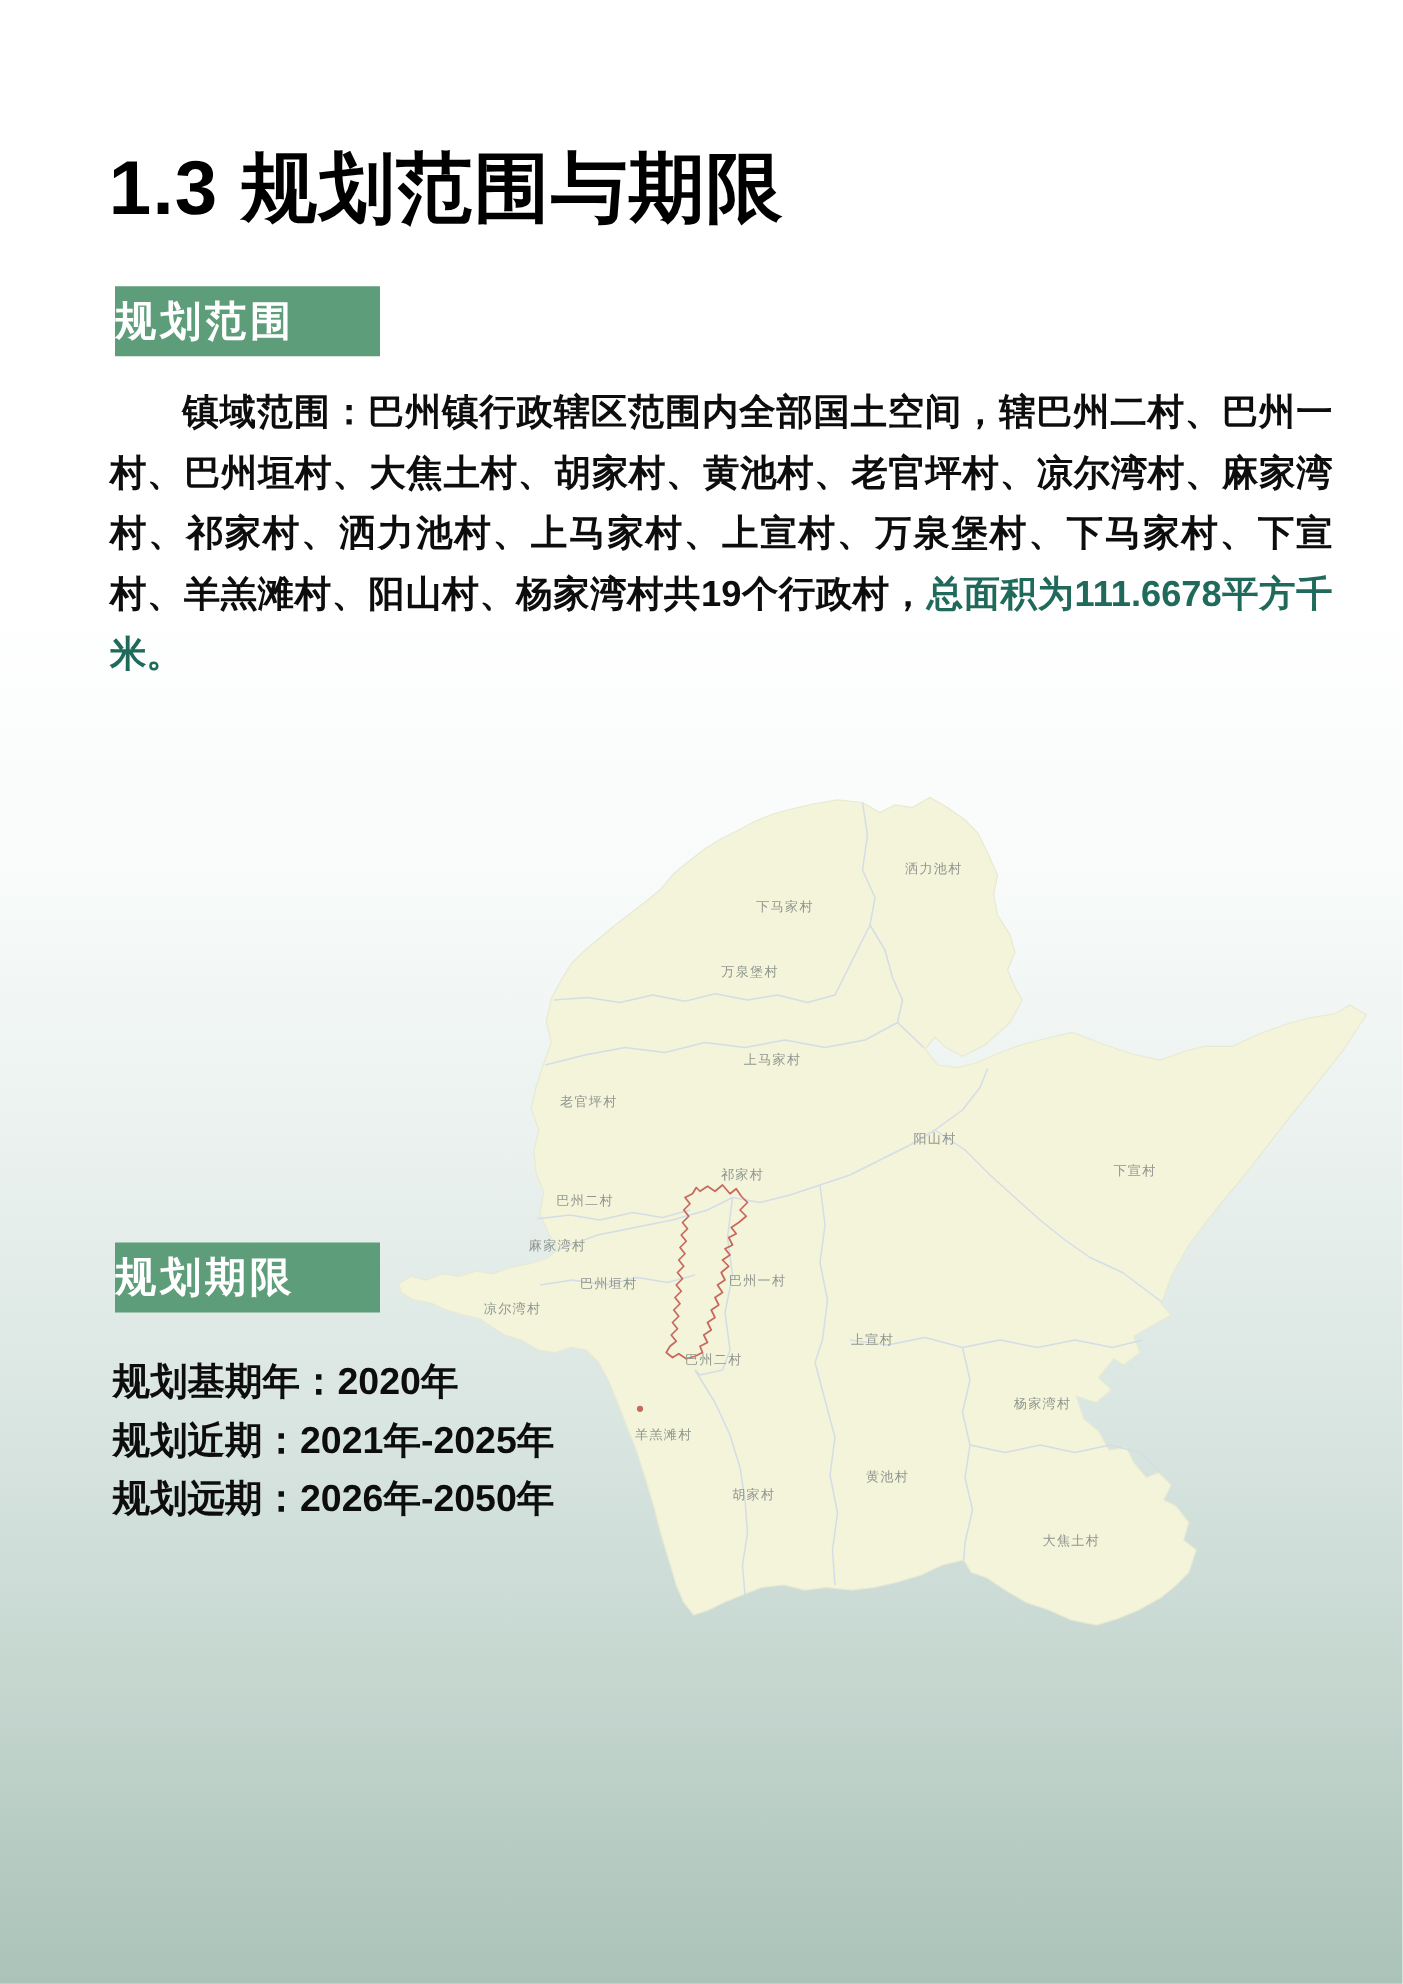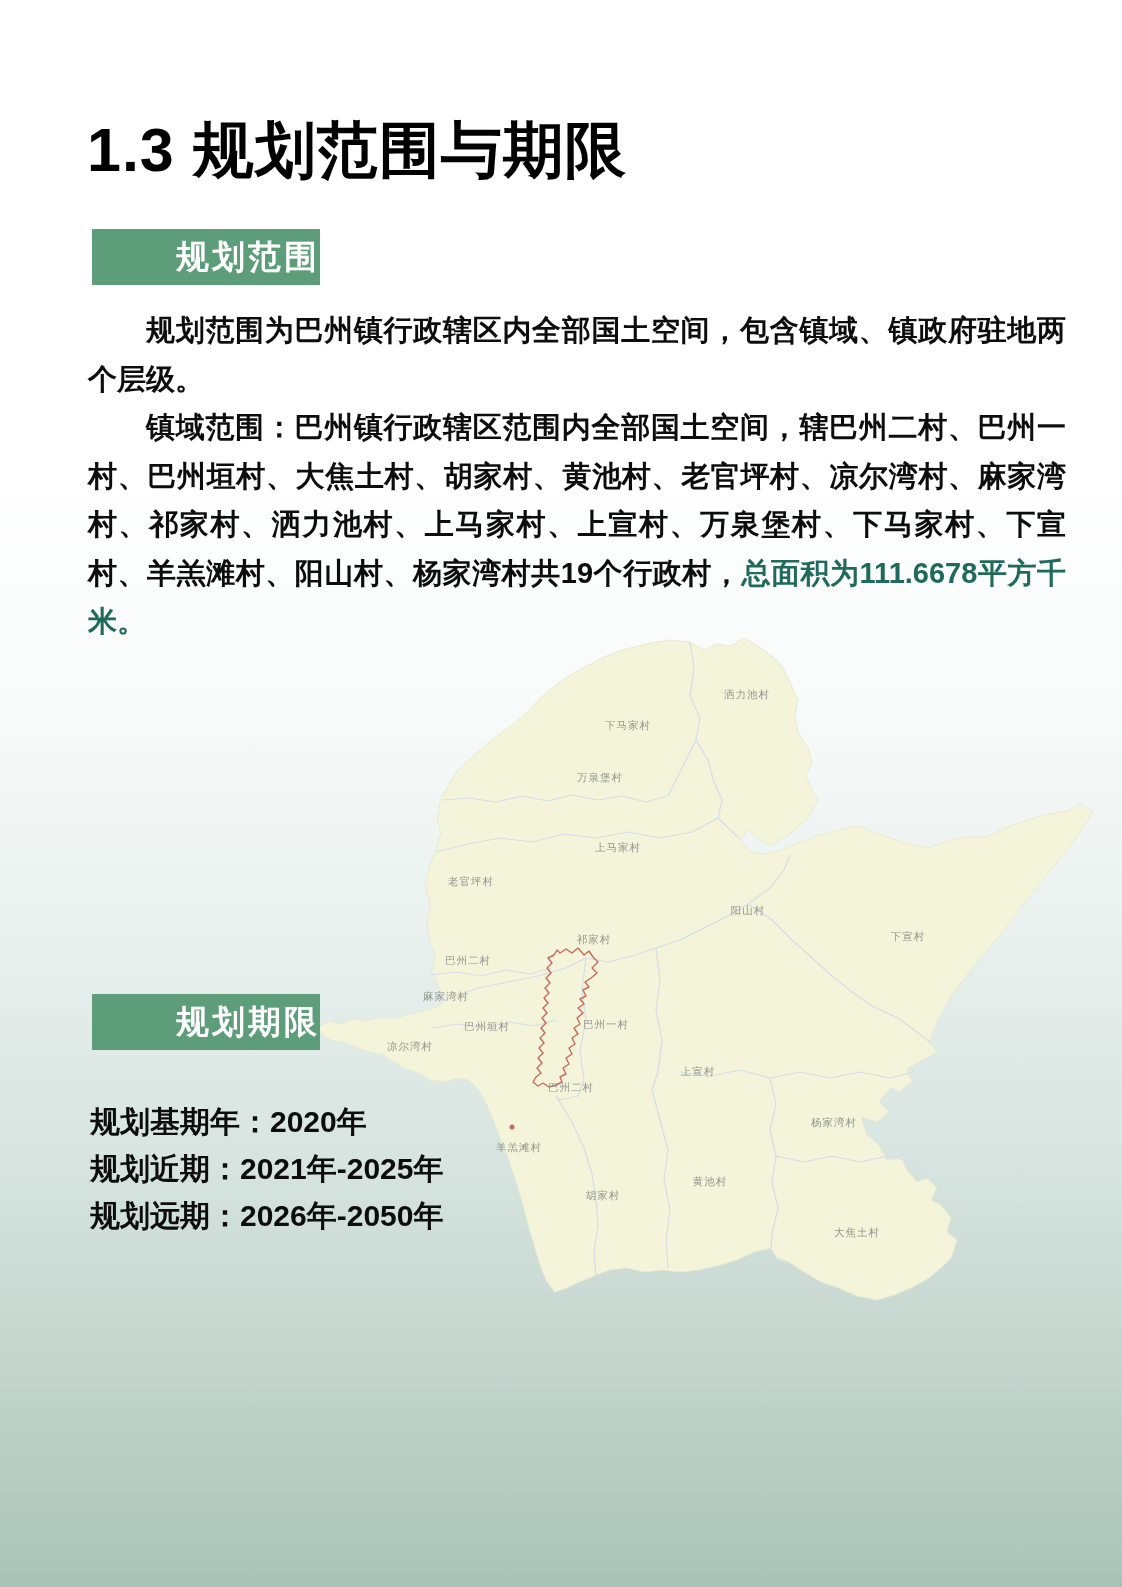--- a/index.html
+++ b/index.html
@@ -22,34 +22,34 @@
   
   .content{position:absolute;inset:0;z-index:3;}
   .page-title{
     position:absolute;left:87px;top:110px;
     font-size:61px;font-weight:700;color:#000000;letter-spacing:1px;
   }
   .badge{
     position:absolute;left:92px;width:212px;height:56px;
     background:#5d9d79;color:#ffffff;
     font-size:33px;font-weight:700;letter-spacing:3px;
-    display:flex;align-items:center;justify-content:flex-end;padding-left:16px;
+    display:flex;align-items:center;justify-content:flex-start;
   }
   .badge-scope{top:229px;}
   .badge-period{top:994px;}
   .body-text{
     position:absolute;left:88px;top:306px;width:978px;
     font-size:29px;font-weight:700;color:#0d0d0d;
     line-height:48.5px;text-align:justify;
   }
   .body-text p{margin:0;text-indent:58px;}
   .highlight{color:#1f6a5a;}
   .periods{
     position:absolute;left:90px;top:1082px;
-    font-size:30px;font-weight:700;color:#0d0d0d;line-height:47px;margin-top:16px;
+    font-size:30px;font-weight:700;color:#0d0d0d;line-height:47px;
   }
 </style>
 </head>
 <body>
 
 <div class="page">
 
   <svg class="map-svg" width="1122" height="1587" viewBox="0 0 1122 1587">
 
     <path d="M690,642 L704,650 716,644 730,646 744,638 758,646 772,656 782,666 790,682 798,700 795,716 798,732 808,748 812,762 806,776 812,790 818,800
@@ -97,35 +97,34 @@
   <span class="vlabel" style="left:594px;top:940px">祁家村</span>
   <span class="vlabel" style="left:908px;top:937px">下宣村</span>
   <span class="vlabel" style="left:468px;top:961px">巴州二村</span>
   <span class="vlabel" style="left:446px;top:997px">麻家湾村</span>
   <span class="vlabel" style="left:487px;top:1027px">巴州垣村</span>
   <span class="vlabel" style="left:606px;top:1025px">巴州一村</span>
   <span class="vlabel" style="left:698px;top:1072px">上宣村</span>
   <span class="vlabel" style="left:410px;top:1047px">凉尔湾村</span>
   <span class="vlabel" style="left:571px;top:1088px">巴州二村</span>
   <span class="vlabel" style="left:834px;top:1123px">杨家湾村</span>
-  <span class="vlabel" style="left:519px;top:1148px">羊羔滩村</span>
+  <span class="vlabel" style="left:531px;top:1148px">羊羔滩村</span>
   <span class="vlabel" style="left:710px;top:1182px">黄池村</span>
   <span class="vlabel" style="left:603px;top:1196px">胡家村</span>
   <span class="vlabel" style="left:857px;top:1233px">大焦土村</span>
 
   <div class="content">
 
     <div class="page-title">1.3 规划范围与期限</div>
 
     <div class="badge badge-scope">
       <span>规划范围</span>
     </div>
 
     <div class="body-text">
-      <p>规划范围为巴州镇行政辖区内全部国土空间，包含镇域、镇政府驻地两个层级。</p>
       <p><span>镇域范围：巴州镇行政辖区范围内全部国土空间，辖巴州二村、巴州一村、巴州垣村、大焦土村、胡家村、黄池村、老官坪村、凉尔湾村、麻家湾村、祁家村、洒力池村、上马家村、上宣村、万泉堡村、下马家村、下宣村、羊羔滩村、阳山村、杨家湾村共19个行政村，</span><span class="highlight">总面积为111.6678平方千米。</span></p>
     </div>
 
     <div class="badge badge-period">
       <span>规划期限</span>
     </div>
 
     <div class="periods">
       <div>规划基期年：2020年</div>
       <div>规划近期：2021年-2025年</div>

